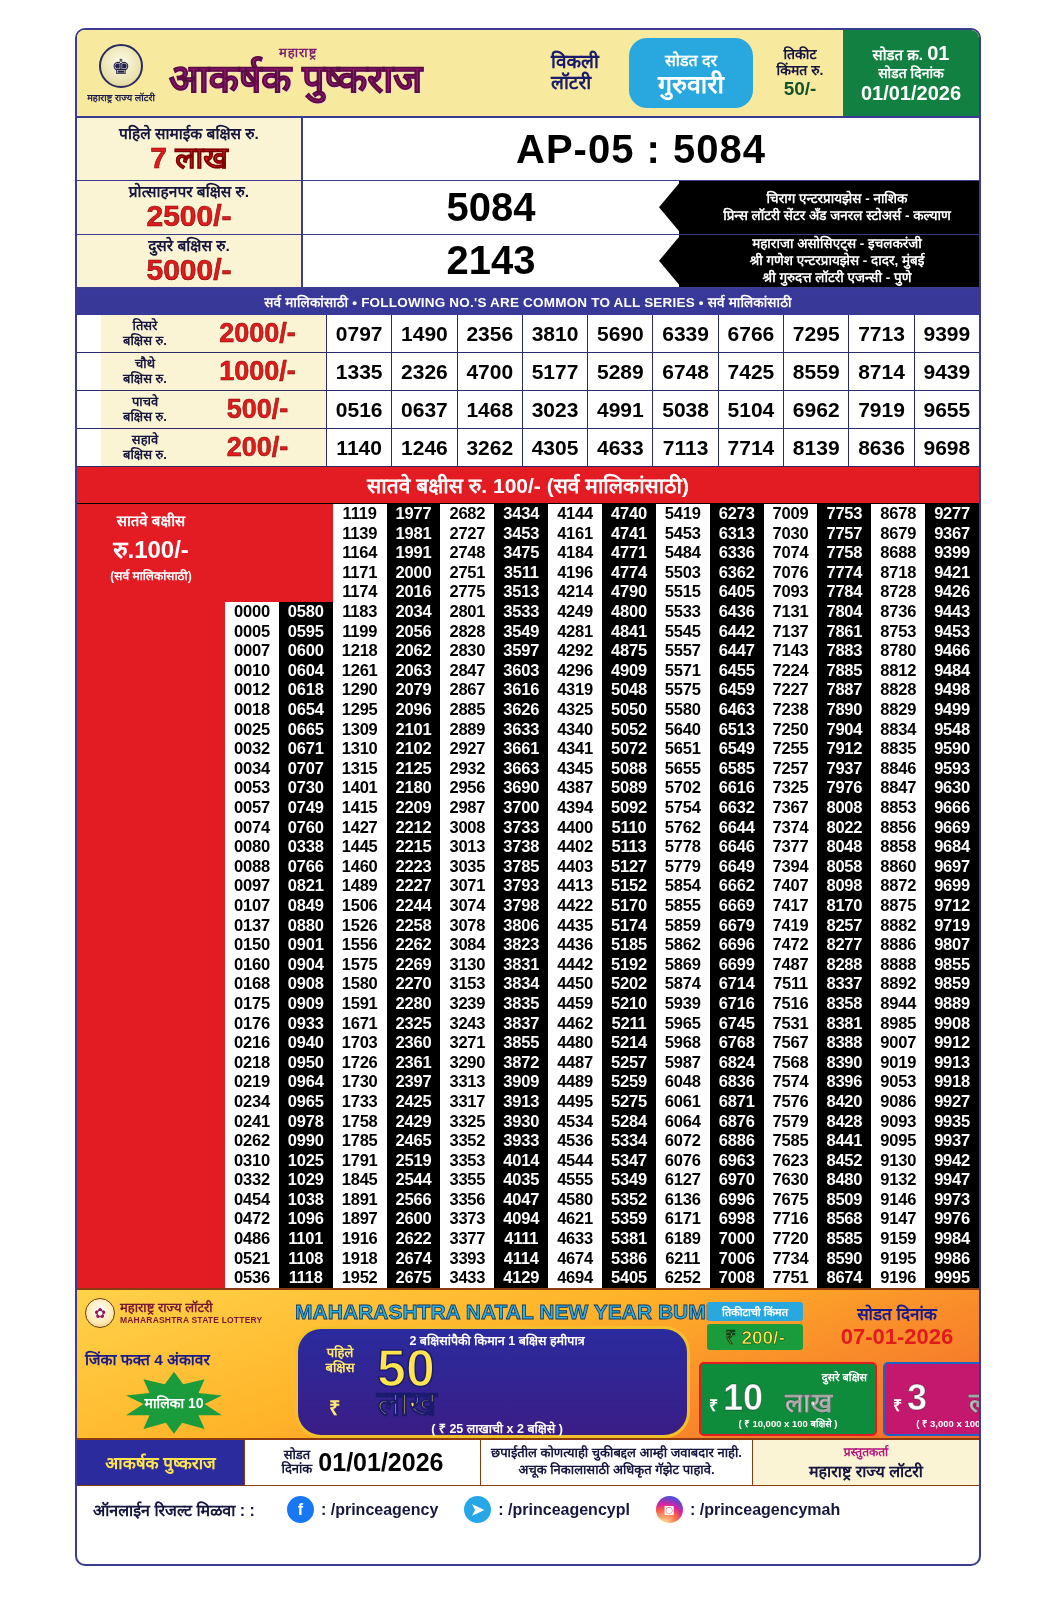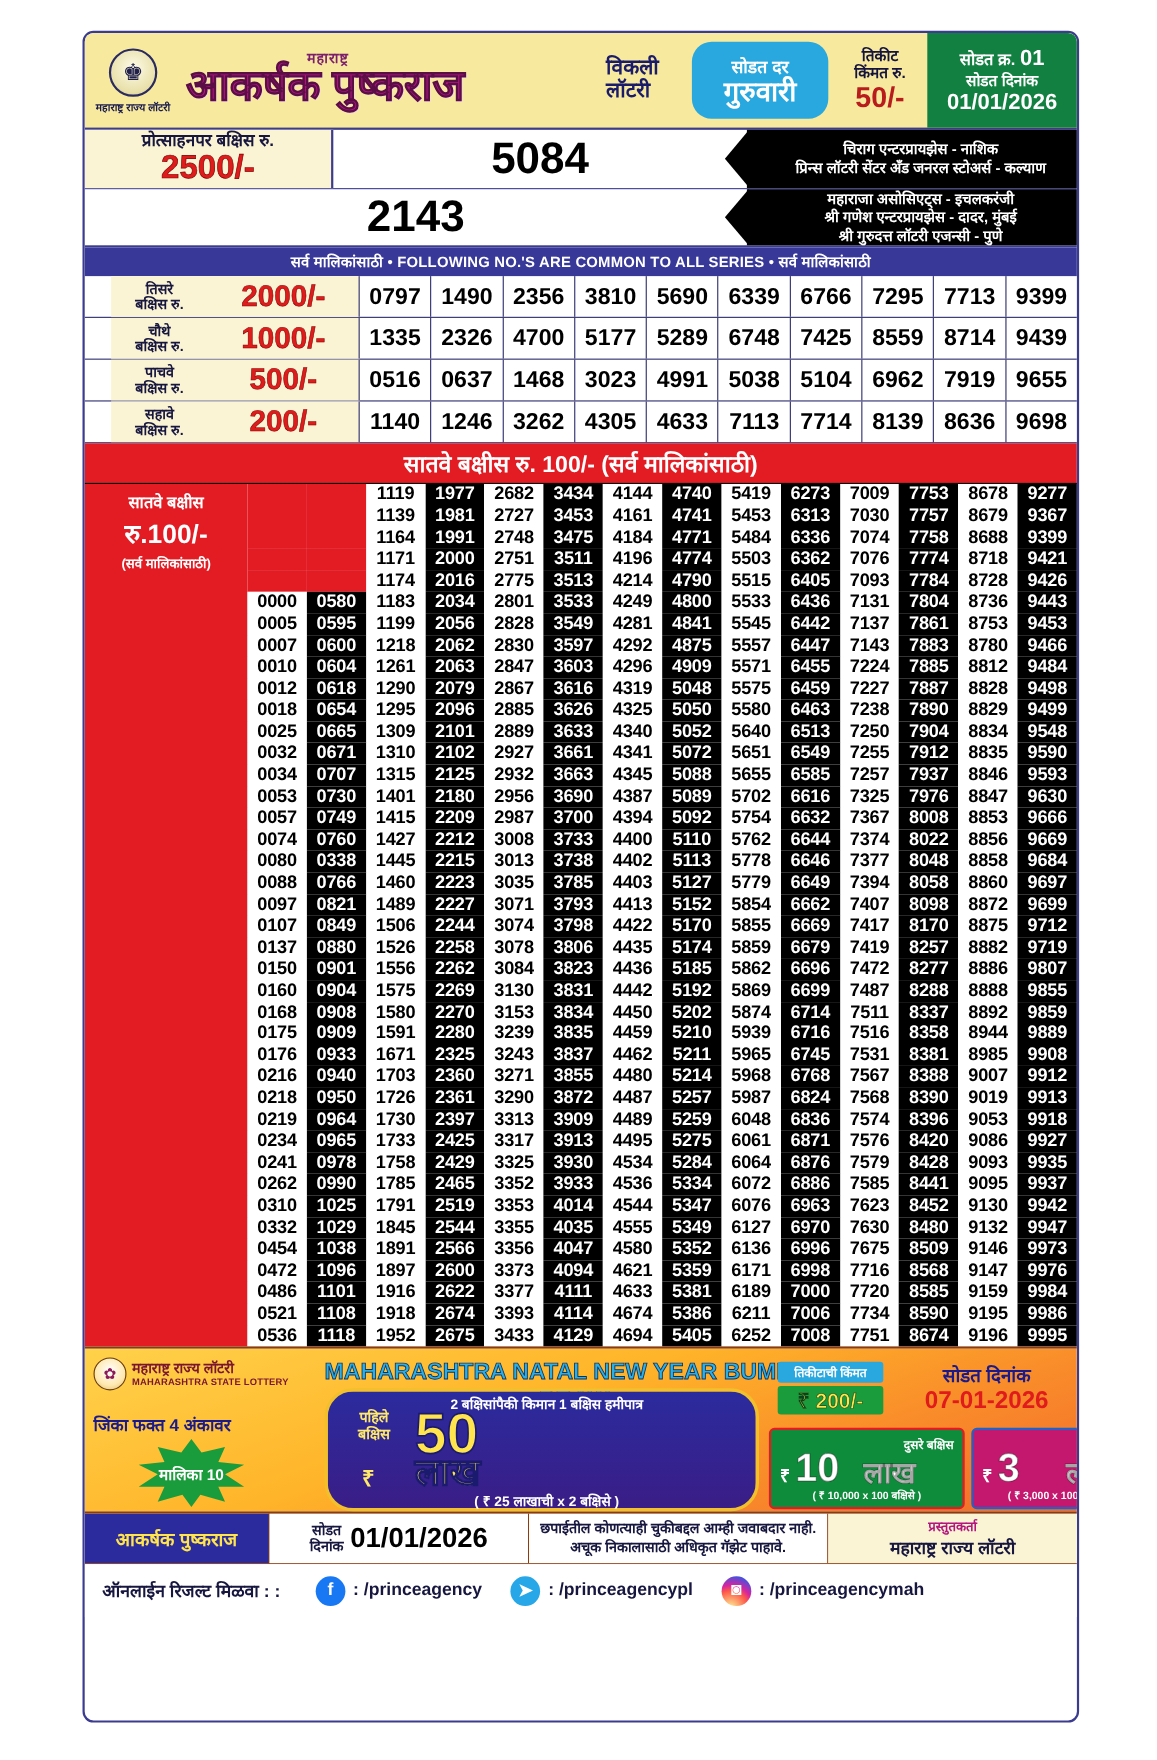--- a/index.html
+++ b/index.html
@@ -49,21 +49,21 @@
             display: flex; flex-direction: column; justify-content: center; }
   .draw-day {
     width: 124px; margin: 8px 4px; border-radius: 18px;
     background: #29a8e0; color: #fff;
     display: flex; flex-direction: column; align-items: center; justify-content: center;
   }
   .draw-day .dd1 { font-size: 16px; font-weight: bold; }
   .draw-day .dd2 { font-size: 25px; font-weight: bold; line-height: 1.05; }
   .tkt { width: 86px; display: flex; flex-direction: column; align-items: center; justify-content: center;
          font-size: 14px; font-weight: bold; color: #14143f; line-height: 1.15; }
-  .tkt .price { font-size: 26px; color: #b91c1c; }
+  .tkt .price { font-size: 19px; color: #14532d; }
   .drawno {
     width: 136px; background: #128040; color: #fff;
     display: flex; flex-direction: column; align-items: center; justify-content: center;
     line-height: 1.2;
   }
   .drawno .r1 { font-size: 15px; font-weight: bold; }
   .drawno .r1 b { font-size: 20px; }
   .drawno .r2 { font-size: 14px; font-weight: bold; }
   .drawno .r3 { font-size: 20px; font-weight: bold; }
 
@@ -278,36 +278,49 @@
     <div class="drawno">
       <div class="r1"><span>सोडत क्र.</span>
         <b>01</b></div>
       <div class="r2">सोडत दिनांक</div>
       <div class="r3">01/01/2026</div>
     </div>
   </div>
 
   <div class="prizeblock">
 
+    <div class="prow">
+      <div class="plabel">
+        <div class="lt">पहिले सामाईक बक्षिस रु.</div>
+        <div class="lv">7 लाख</div>
+      </div>
+      <div class="r1body">
+        <div class="big">AP-05 : 5084</div>
+      </div>
+    </div>
 
     <div class="prow">
       <div class="plabel">
         <div class="lt">प्रोत्साहनपर बक्षिस रु.</div>
         <div class="lv">2500/-</div>
       </div>
       <div class="r2body">
         <div class="winnum">5084</div>
         <div class="agency">
           <div class="an">चिराग एन्टरप्रायझेस - नाशिक</div>
           <div class="an">प्रिन्स लॉटरी सेंटर अँड जनरल स्टोअर्स - कल्याण</div>
         </div>
       </div>
     </div>
 
     <div class="prow">
+      <div class="plabel">
+        <div class="lt">दुसरे बक्षिस रु.</div>
+        <div class="lv">5000/-</div>
+      </div>
       <div class="r2body">
         <div class="winnum">2143</div>
         <div class="agency">
           <div class="an">महाराजा असोसिएट्स - इचलकरंजी</div>
           <div class="an">श्री गणेश एन्टरप्रायझेस - दादर, मुंबई</div>
           <div class="an">श्री गुरुदत्त लॉटरी एजन्सी - पुणे</div>
         </div>
       </div>
     </div>
 

